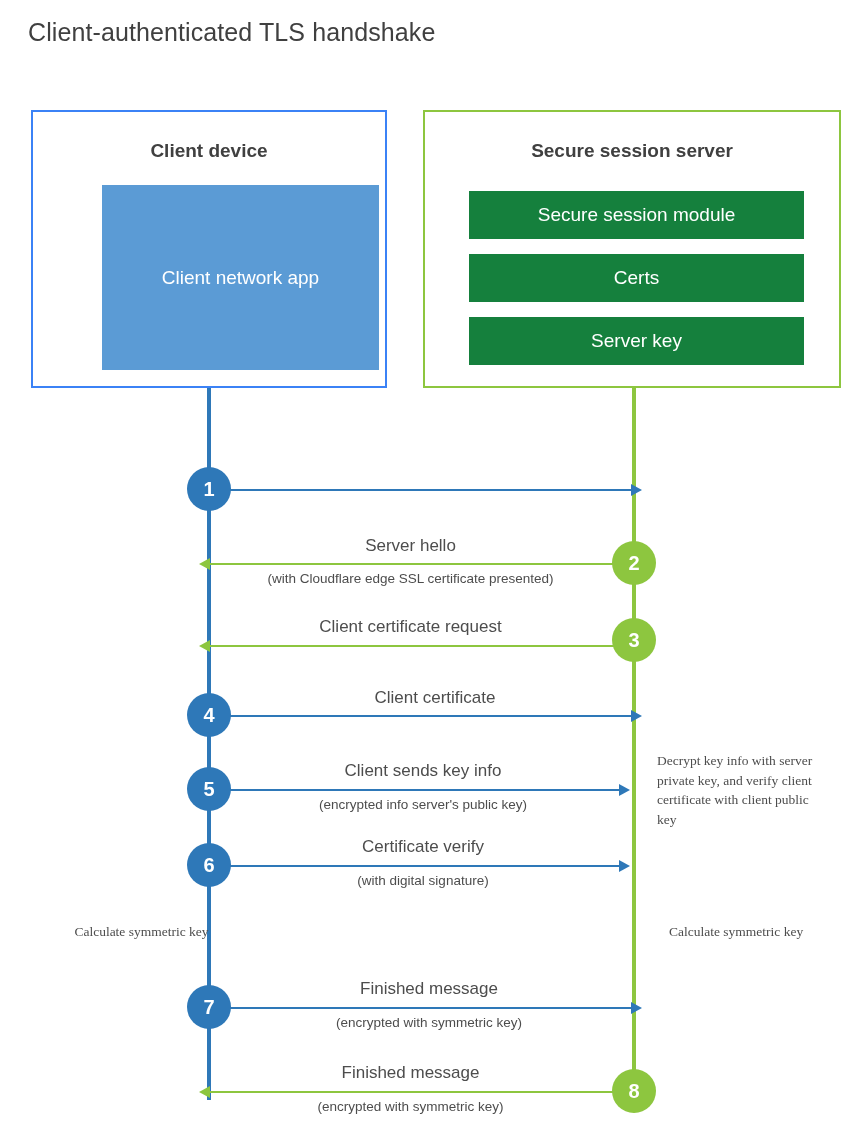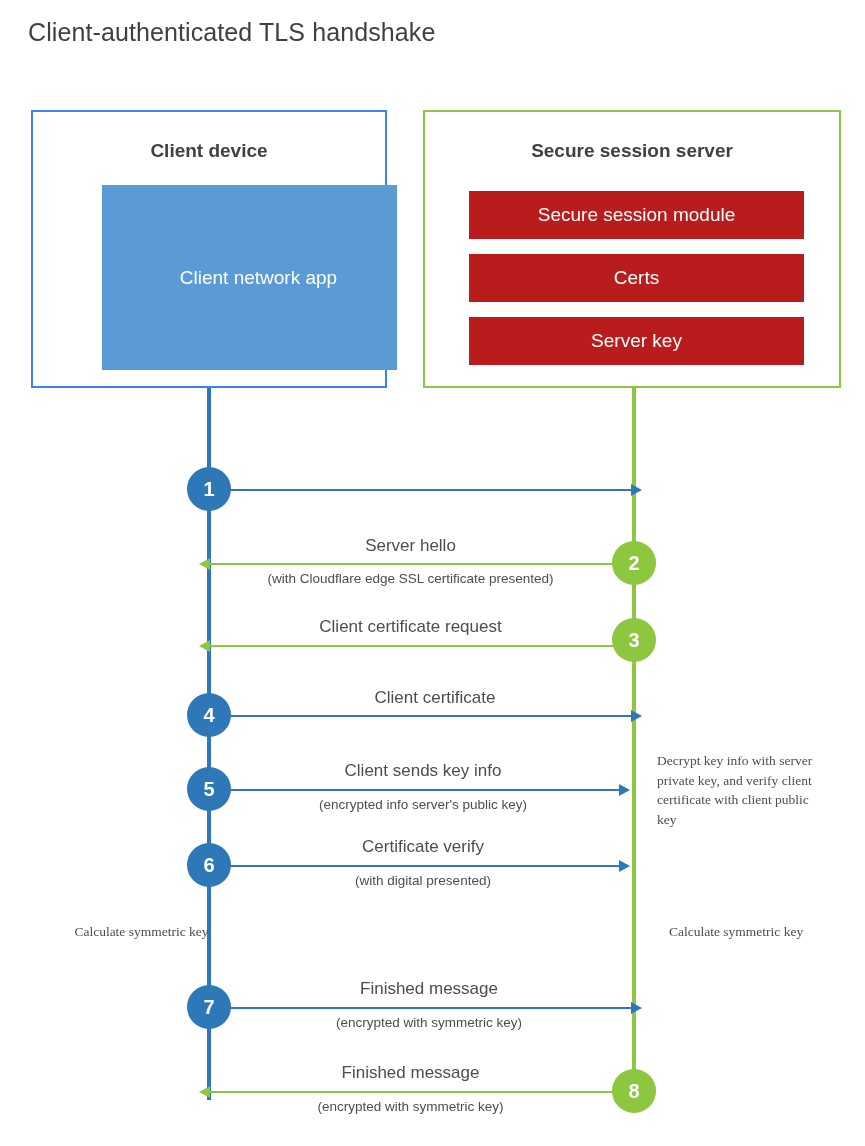--- a/index.html
+++ b/index.html
@@ -66,28 +66,27 @@
     width: 277px;
     height: 185px;
     background: #5b9bd5;
     color: #ffffff;
     font-size: 19px;
     display: flex;
     align-items: center;
     justify-content: center;
     text-align: center;
     line-height: 1.32;
-    padding-left: 18px;
   }
   .server-band {
     position: absolute;
     left: 44px;
     width: 335px;
     height: 48px;
-    background: #b91c1c;
+    background: #15803d;
     color: #ffffff;
     font-size: 19px;
     display: flex;
     align-items: center;
     justify-content: center;
     text-align: center;
   }
   #band-0 { top: 79px; }
   #band-1 { top: 142px; }
   #band-2 { top: 205px; }
@@ -224,21 +223,21 @@
   </div>
   <div class="step blue" style="left:187px; top:767px;">5</div>
   <div class="msg-label" style="left:228px; top:761px; width:390px;">Client sends key info</div>
   <div class="msg-sub" style="left:228px; top:797px; width:390px;">(encrypted info server's public key)</div>
 
   <div class="arrow blue to-right" style="left:209px; top:865px; width:411px;">
     <span class="head"></span>
   </div>
   <div class="step blue" style="left:187px; top:843px;">6</div>
   <div class="msg-label" style="left:228px; top:837px; width:390px;">Certificate verify</div>
-  <div class="msg-sub" style="left:228px; top:873px; width:390px;">(with digital presented)</div>
+  <div class="msg-sub" style="left:228px; top:873px; width:390px;">(with digital signature)</div>
 
   <div class="side-note" style="left:657px; top:751px; width:165px;">Decrypt key info with server private key, and verify client certificate with client public key</div>
   <div class="side-note" style="left:74px; top:922px; width:135px; text-align:center;">Calculate symmetric key</div>
   <div class="side-note" style="left:669px; top:922px; width:135px;">Calculate symmetric key</div>
 
   <div class="arrow blue to-right" style="left:209px; top:1007px; width:423px;">
     <span class="head"></span>
   </div>
   <div class="step blue" style="left:187px; top:985px;">7</div>
   <div class="msg-label" style="left:234px; top:979px; width:390px;">Finished message</div>

